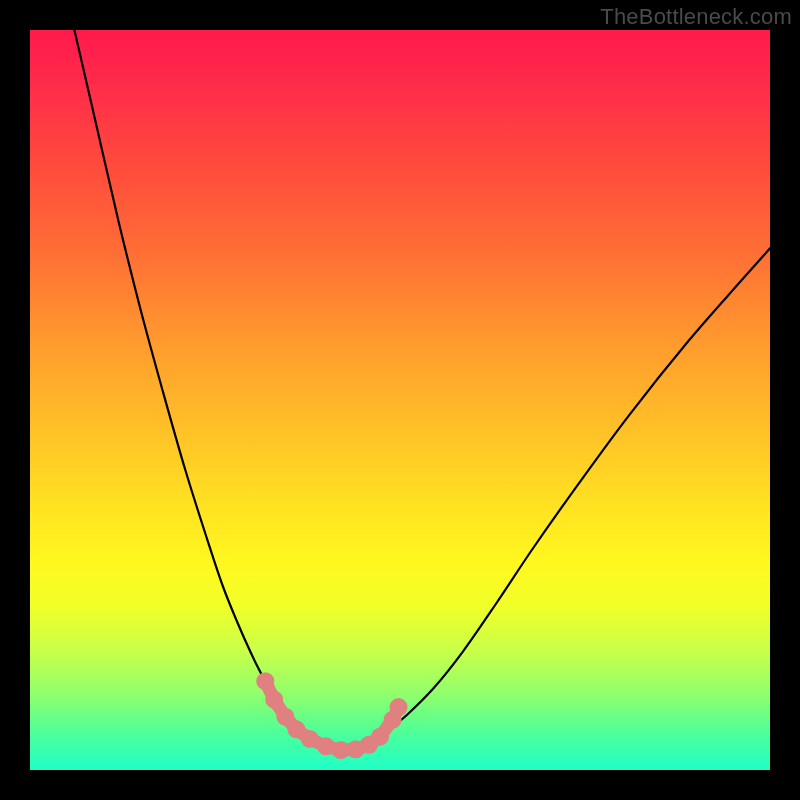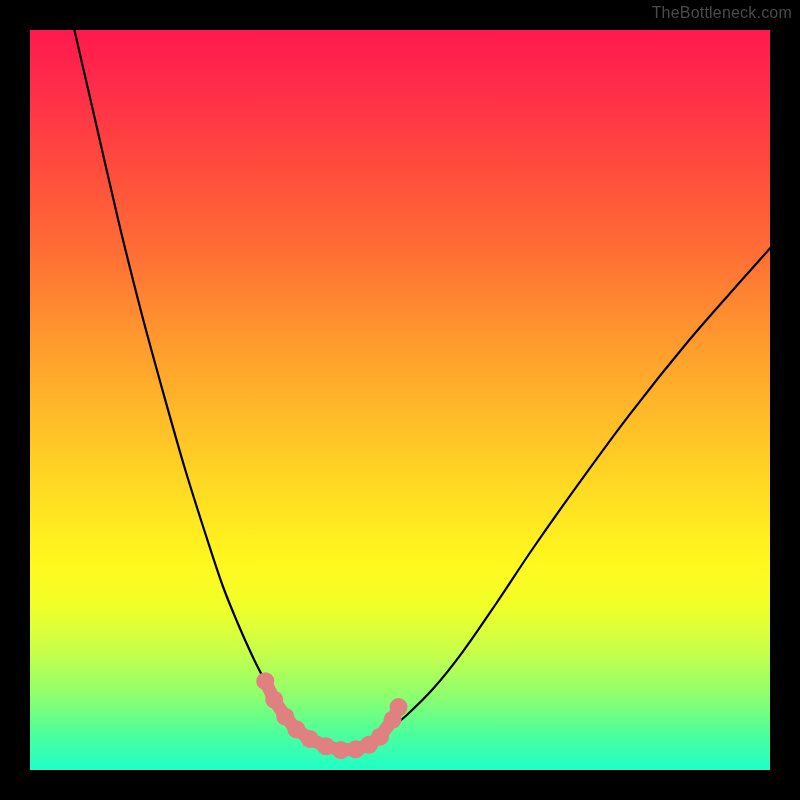--- a/index.html
+++ b/index.html
@@ -37,21 +37,21 @@
       #8dff6e 90%,
       #4dff9a 95%,
       #1fffc8 100%
     );
   }
   .watermark {
     position: absolute;
     top: 4px;
     right: 8px;
     color: #4a4a4a;
-    font-size: 16px;
+    font-size: 22px;
     font-weight: 500;
     letter-spacing: 0.2px;
     z-index: 5;
     user-select: none;
   }
   svg.overlay {
     position: absolute;
     left: 0;
     top: 0;
     width: 740px;

